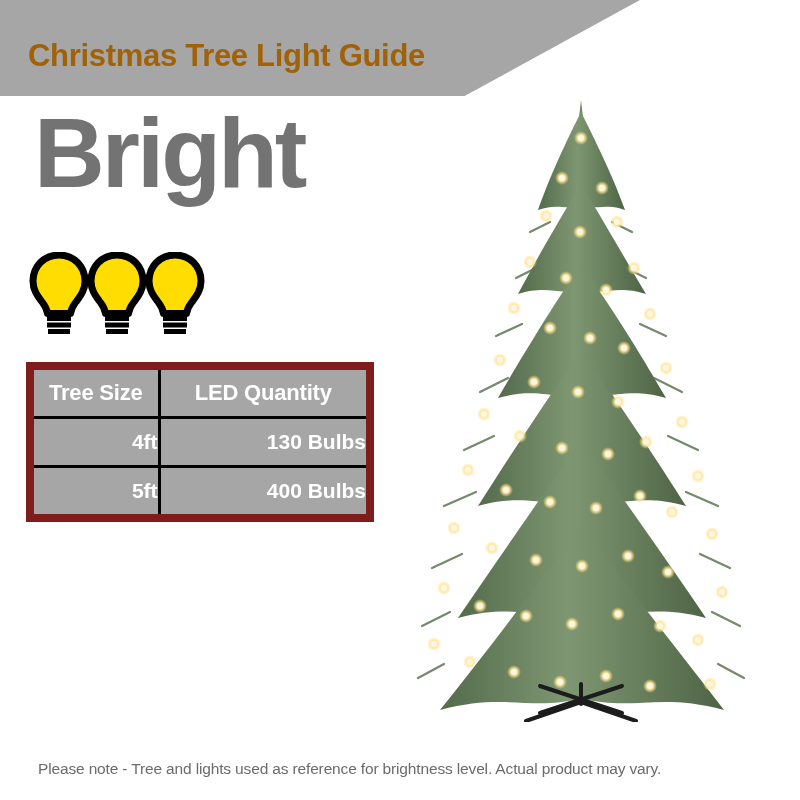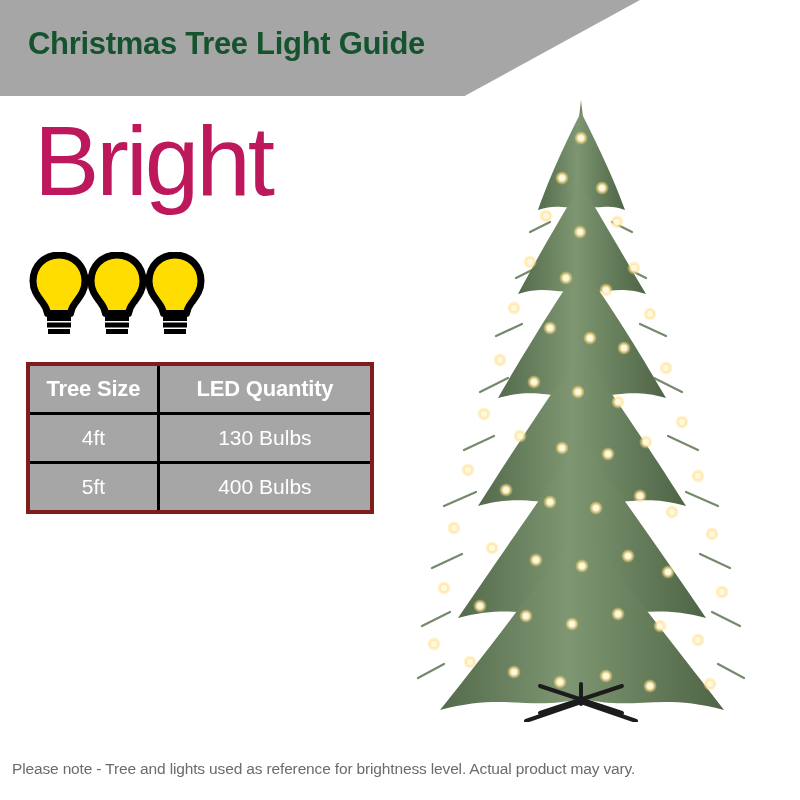--- a/index.html
+++ b/index.html
@@ -25,36 +25,36 @@
     top: 0;
     width: 640px;
     height: 96px;
     background: #a6a6a6;
     -webkit-clip-path: polygon(0 0, 100% 0, 72.6% 100%, 0 100%);
     clip-path: polygon(0 0, 100% 0, 72.6% 100%, 0 100%);
   }
   #header-title {
     position: absolute;
     left: 28px;
-    top: 26px;
+    top: 38px;
     font-size: 31px;
     font-weight: bold;
-    color: #14532d;
+    color: #a16207;
     letter-spacing: -0.3px;
     white-space: nowrap;
   }
 
   
   #brightness-heading {
     position: absolute;
     left: 34px;
-    top: 112px;
+    top: 104px;
     font-size: 98px;
-    font-weight: normal;
-    color: #be185d;
+    font-weight: bold;
+    color: #737373;
     letter-spacing: -3px;
     line-height: 1;
     white-space: nowrap;
   }
 
   
   #bulb-rating {
     position: absolute;
     left: 28px;
     top: 252px;
@@ -69,49 +69,50 @@
   }
 
   
   #led-table {
     position: absolute;
     left: 26px;
     top: 362px;
     width: 348px;
     border-collapse: collapse;
     background: #000000;
-    border: 4px solid #7f1d1d;
+    border: 8px solid #7f1d1d;
   }
   #led-table th,
   #led-table td {
     background: #a6a6a6;
     color: #ffffff;
     text-align: center;
     border: 3px solid #000000;
     padding: 0;
     height: 46px;
     vertical-align: middle;
   }
   #led-table th {
     font-size: 22px;
     font-weight: bold;
     letter-spacing: -0.2px;
   }
   #led-table td {
     font-size: 21px;
-    font-weight: normal;
+    font-weight: bold;
     letter-spacing: 0px;
+    text-align: right;
   }
   #led-table th.col-size, #led-table td.col-size { width: 128px; }
   #led-table th.col-qty,  #led-table td.col-qty  { width: 212px; }
 
   
   #footer-note {
     position: absolute;
-    left: 12px;
+    left: 38px;
     top: 760px;
     font-size: 15.5px;
     color: #6b6b6b;
     white-space: nowrap;
     letter-spacing: -0.15px;
   }
 
   
   #tree-photo {
     position: absolute;

